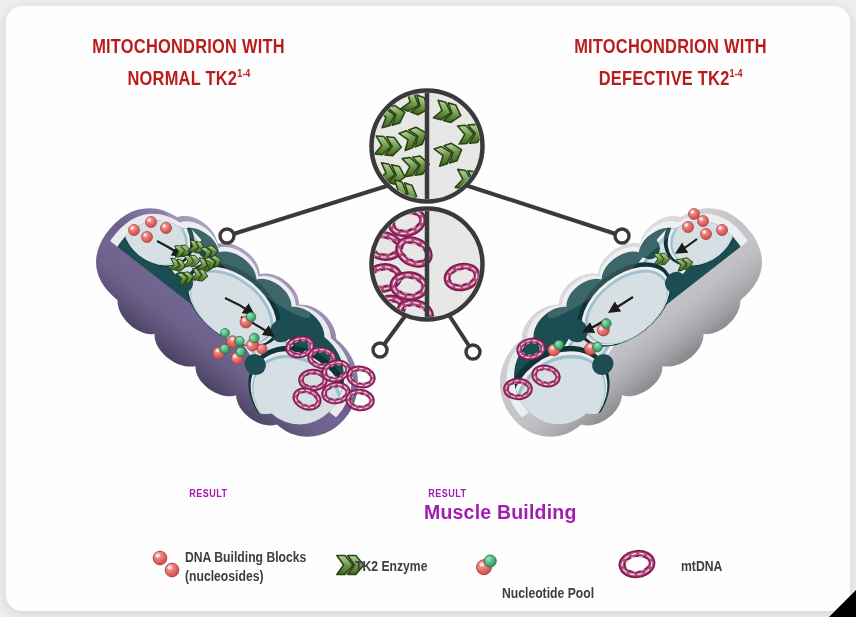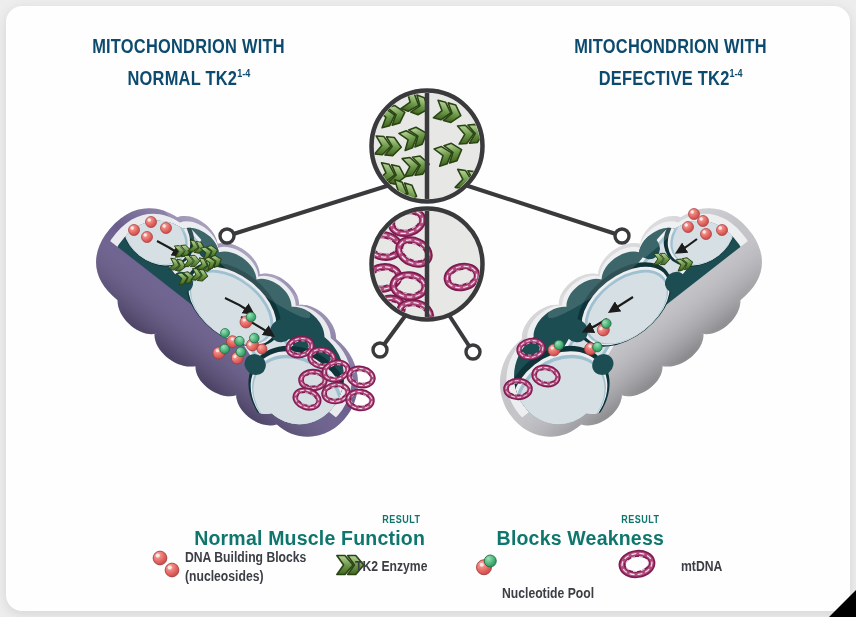--- a/index.html
+++ b/index.html
@@ -14,27 +14,27 @@
     background:#fefefe;border-radius:16px;
     box-shadow:0 3px 12px rgba(0,0,0,.10);
   }
   .corner-fold{
     position:absolute;right:0;bottom:0;width:0;height:0;
     border-left:27px solid transparent;
     border-bottom:27px solid #000;
   }
   .abs{position:absolute;}
   .title{
-    text-align:center;color:#0c4a6e;font-weight:800;
+    text-align:center;color:#b91c1c;font-weight:800;
     font-size:20px;line-height:27px;letter-spacing:.3px;
   }
   .cond{display:inline-block;transform:scaleX(.82);transform-origin:center;white-space:nowrap;}
   .condL{display:inline-block;transform:scaleX(.84);transform-origin:left center;white-space:nowrap;}
   .title sup{font-size:11px;font-weight:800;vertical-align:8px;letter-spacing:0;}
-  .result{ text-align:right;color:#0f766e;margin-top:26px; }
+  .result{ text-align:left;color:#a21caf; }
   .result .r-label{font-size:11px;font-weight:800;letter-spacing:.6px;}
   .result .r-value{font-size:19.5px;font-weight:700;letter-spacing:.2px;margin-top:2px;}
   .legend-label{
     color:#3b3e44;font-weight:700;font-size:14.5px;line-height:19px;
   }
   svg{display:block;}
   .scene{position:absolute;left:0;top:0;}
 </style>
 </head>
 <body>
@@ -283,25 +283,24 @@
   <span class="cond"><span>MITOCHONDRION WITH</span></span><br>
   <span class="cond"><span>NORMAL TK2</span><sup>1-4</sup></span>
 </div>
 <div class="abs title" style="left:540px;top:33px;width:262px;">
   <span class="cond"><span>MITOCHONDRION WITH</span></span><br>
   <span class="cond"><span>DEFECTIVE TK2</span><sup>1-4</sup></span>
 </div>
 
 <div class="abs result" style="left:185px;top:487px;width:240px;">
   <div class="r-label"><span class="cond">RESULT</span></div>
-  <div class="r-value">Normal Muscle Function</div>
 </div>
 <div class="abs result" style="left:424px;top:487px;width:240px;">
   <div class="r-label"><span class="cond">RESULT</span></div>
-  <div class="r-value">Blocks Weakness</div>
+  <div class="r-value">Muscle Building</div>
 </div>
 
 <div class="abs legend-label" style="left:185px;top:548px;">
   <span class="condL">DNA Building Blocks</span><br>
   <span class="condL">(nucleosides)</span>
 </div>
 <div class="abs legend-label" style="left:355px;top:557px;">
   <span class="condL">TK2 Enzyme</span>
 </div>
 <div class="abs legend-label" style="left:502px;top:584px;">

